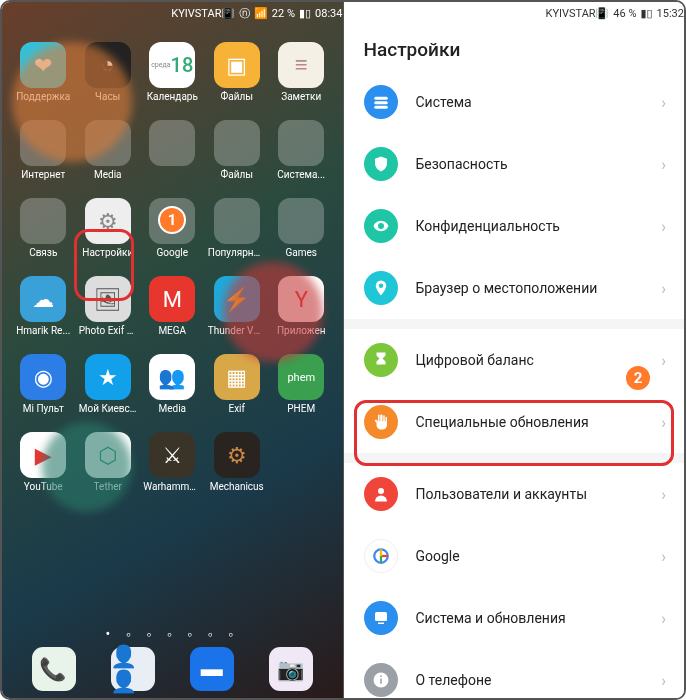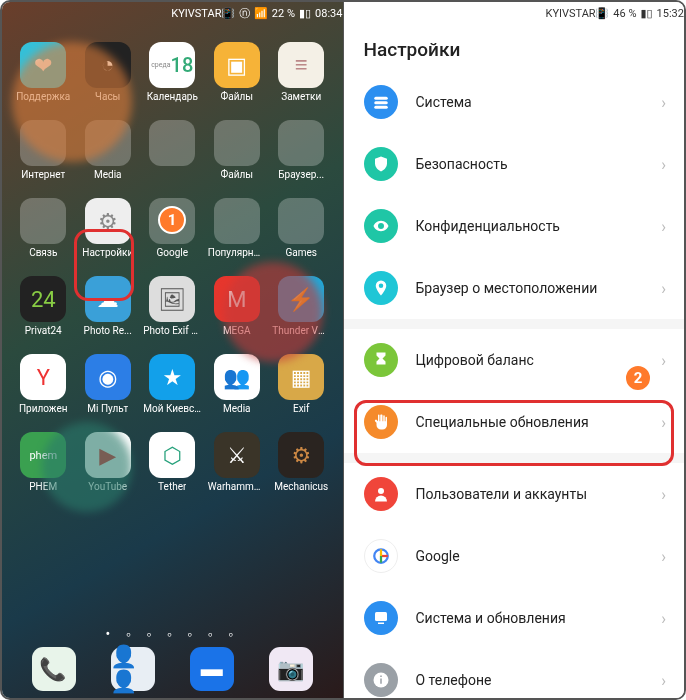--- a/index.html
+++ b/index.html
@@ -203,21 +203,21 @@
           <div class="mini" style="background: rgb(238, 0, 102);"></div>
           <div class="mini" style="background: rgb(51, 170, 238);"></div>
           <div class="mini" style="background: rgb(255, 204, 51);"></div>
           <div class="mini" style="background: rgb(102, 204, 68);"></div>
           <div class="mini" style="background: rgb(238, 119, 51);"></div>
           <div class="mini" style="background: rgb(51, 153, 238);"></div>
           <div class="mini" style="background: rgb(136, 204, 68);"></div>
           <div class="mini" style="background: rgb(238, 153, 51);"></div>
           <div class="mini" style="background: rgb(204, 204, 204);"></div>
         </div>
-        <div class="lbl">Браузер...</div>
+        <div class="lbl">Система...</div>
       </div>
       <div class="app">
         <div class="ic folder">
           <div class="mini" style="background: rgb(238, 0, 102);"></div>
           <div class="mini" style="background: rgb(51, 170, 238);"></div>
           <div class="mini" style="background: rgb(255, 204, 51);"></div>
           <div class="mini" style="background: rgb(102, 204, 68);"></div>
           <div class="mini" style="background: rgb(238, 119, 51);"></div>
           <div class="mini" style="background: rgb(51, 153, 238);"></div>
           <div class="mini" style="background: rgb(136, 204, 68);"></div>
@@ -266,26 +266,22 @@
           <div class="mini" style="background: rgb(102, 204, 68);"></div>
           <div class="mini" style="background: rgb(238, 119, 51);"></div>
           <div class="mini" style="background: rgb(51, 153, 238);"></div>
           <div class="mini" style="background: rgb(136, 204, 68);"></div>
           <div class="mini" style="background: rgb(238, 153, 51);"></div>
           <div class="mini" style="background: rgb(204, 204, 204);"></div>
         </div>
         <div class="lbl">Games</div>
       </div>
       <div class="app">
-        <div class="ic" style="background: rgb(34, 34, 34); color: rgb(136, 204, 68);">24</div>
-        <div class="lbl">Privat24</div>
-      </div>
-      <div class="app">
         <div class="ic" style="background: rgb(58, 160, 216); color: rgb(255, 255, 255);">☁</div>
-        <div class="lbl">Photo Re...</div>
+        <div class="lbl">Hmarik Re...</div>
       </div>
       <div class="app">
         <div class="ic" style="background: rgb(221, 221, 221); color: rgb(85, 85, 85);">🖼</div>
         <div class="lbl">Photo Exif E...</div>
       </div>
       <div class="app">
         <div class="ic" style="background: rgb(230, 54, 45); color: rgb(255, 255, 255);">M</div>
         <div class="lbl">MEGA</div>
       </div>
       <div class="app">

